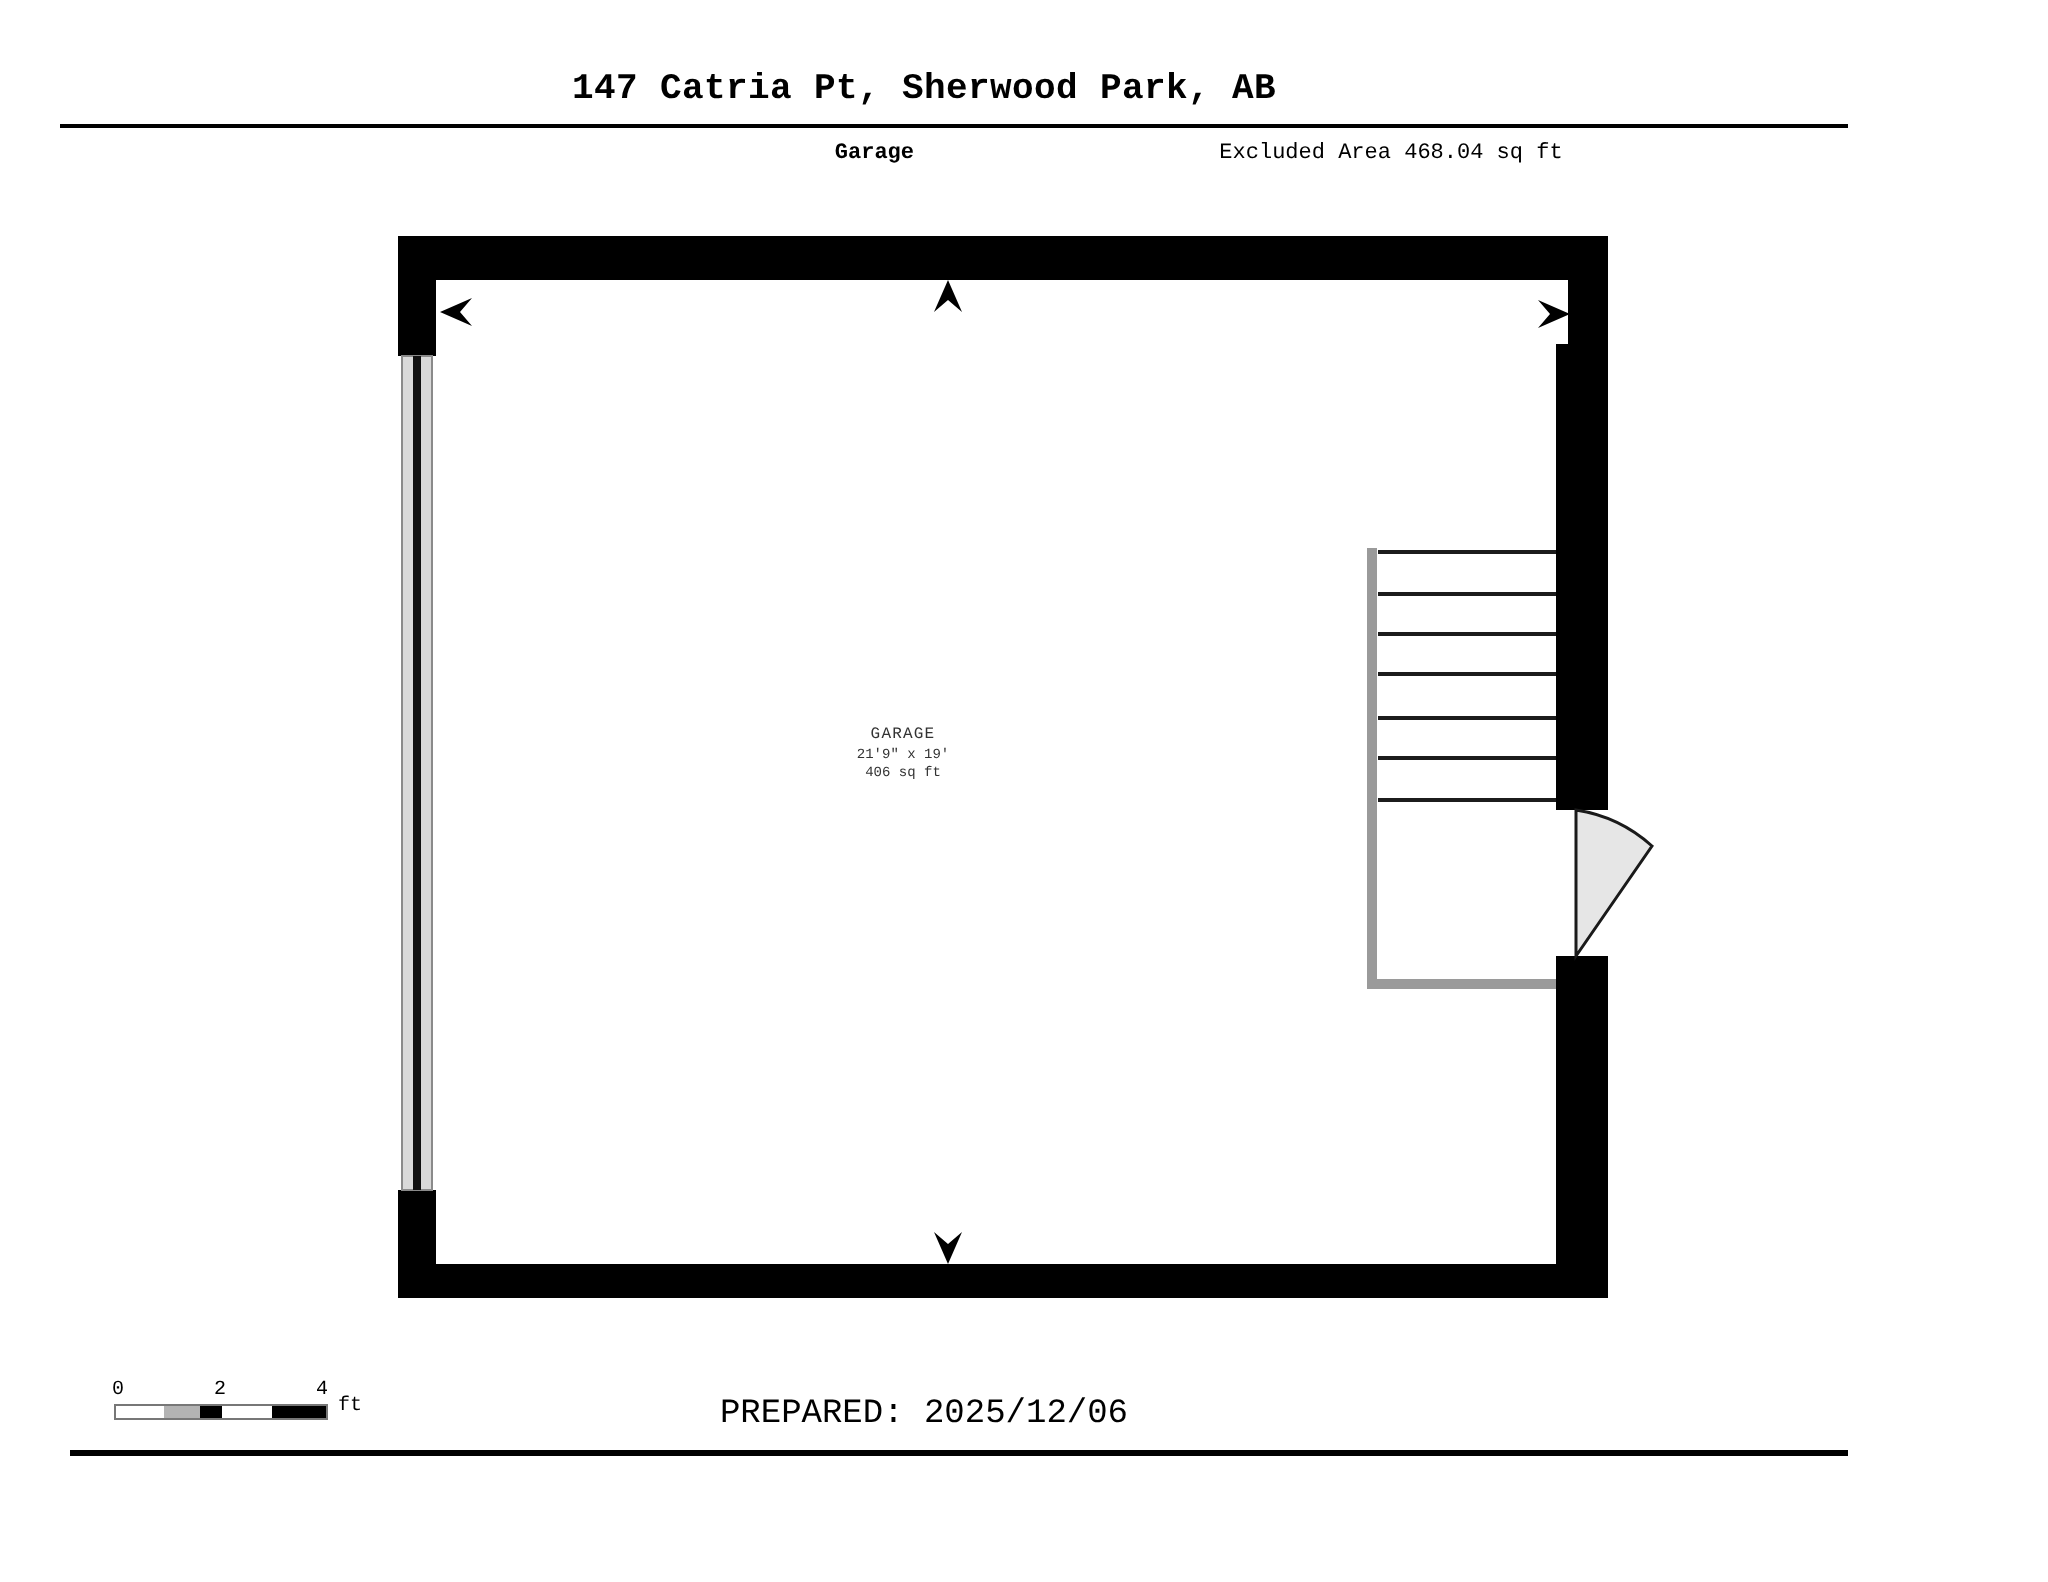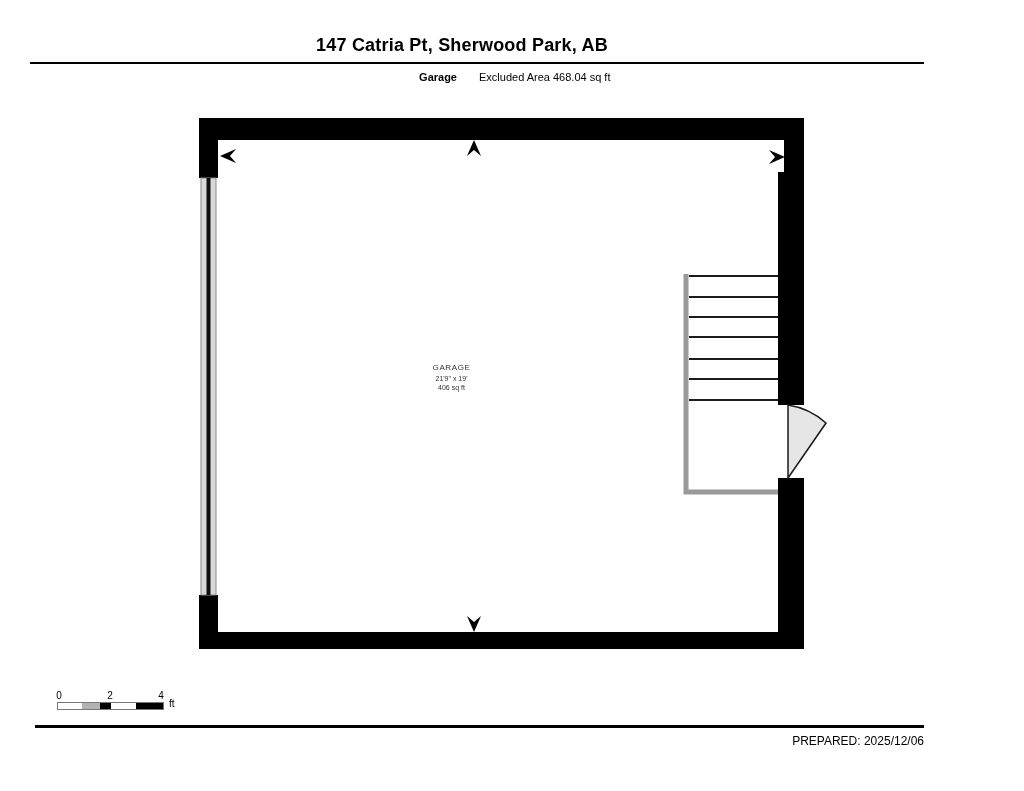--- a/index.html
+++ b/index.html
@@ -1,45 +1,45 @@
 <!DOCTYPE html>
 <html><head>
 <meta charset="utf-8">
 <style>
   html,body{margin:0;padding:0;background:#ffffff;}
   .page{
     position:relative;width:924px;height:791px;background:#ffffff;overflow:hidden;
-    font-family:Liberation Sans, sans-serif;color:#000;
+    font-family:Liberation Mono, monospace;color:#000;
   }
   
   .title{position:absolute;top:35px;left:0;right:0;text-align:center;
          font-size:18px;font-weight:bold;letter-spacing:.2px;}
   .header-rule{position:absolute;top:62px;left:30px;width:963px;height:2px;background:#000;}
   .subheader{position:absolute;top:71px;left:0;right:0;display:grid;
              grid-template-columns:1fr 1fr;column-gap:10px;font-size:11px;}
   .subheader .room{text-align:right;font-weight:bold;}
-  .subheader .area{text-align:left;margin-left:12px;}
+  .subheader .area{text-align:center;}
   
   .plan{position:absolute;left:199px;top:118px;width:605px;height:531px;}
   .plan svg{position:absolute;left:0;top:0;overflow:visible;}
   .room-label{position:absolute;left:150px;top:245px;width:205px;text-align:center;
               color:#333;line-height:1.35;}
   .room-label .rname{font-size:8px;letter-spacing:.6px;}
   .room-label .rdim,.room-label .rarea{font-size:7px;}
   
   .scalebar{position:absolute;left:57px;top:690px;width:130px;height:26px;font-size:10px;}
   .scalebar .tick{position:absolute;top:0;transform:translateX(-50%);}
   .scalebar .bar{position:absolute;left:0;top:12px;width:105px;height:6px;
                  border:1px solid #777;display:flex;}
   .scalebar .seg{height:100%;}
   .seg.w{background:#fff;}
   .seg.g{background:#b3b3b3;}
   .seg.b{background:#000;}
   .scalebar .unit{position:absolute;left:112px;top:8px;}
-  .prepared{position:absolute;top:698px;left:0;right:0;text-align:right;font-size:12px;margin-top:36px;}
+  .prepared{position:absolute;top:698px;left:0;right:0;text-align:center;font-size:17px;}
   .compass{position:absolute;left:925px;top:678px;width:38px;height:38px;}
   .compass .disc{position:absolute;left:0;top:0;width:38px;height:38px;border-radius:50%;
                  background:#e9f1fa;border:1px solid #a8b4bf;box-sizing:border-box;}
   .compass svg{position:absolute;left:0;top:0;}
   .compass .north{position:absolute;left:39px;top:11px;font-size:10px;font-weight:bold;
                   transform:rotate(90deg);}
   .footer-rule{position:absolute;top:725px;left:35px;width:970px;height:3px;background:#000;}
   .disclaimer{position:absolute;top:733px;left:38px;font-size:9px;color:#111;}
 </style>
 </head>

